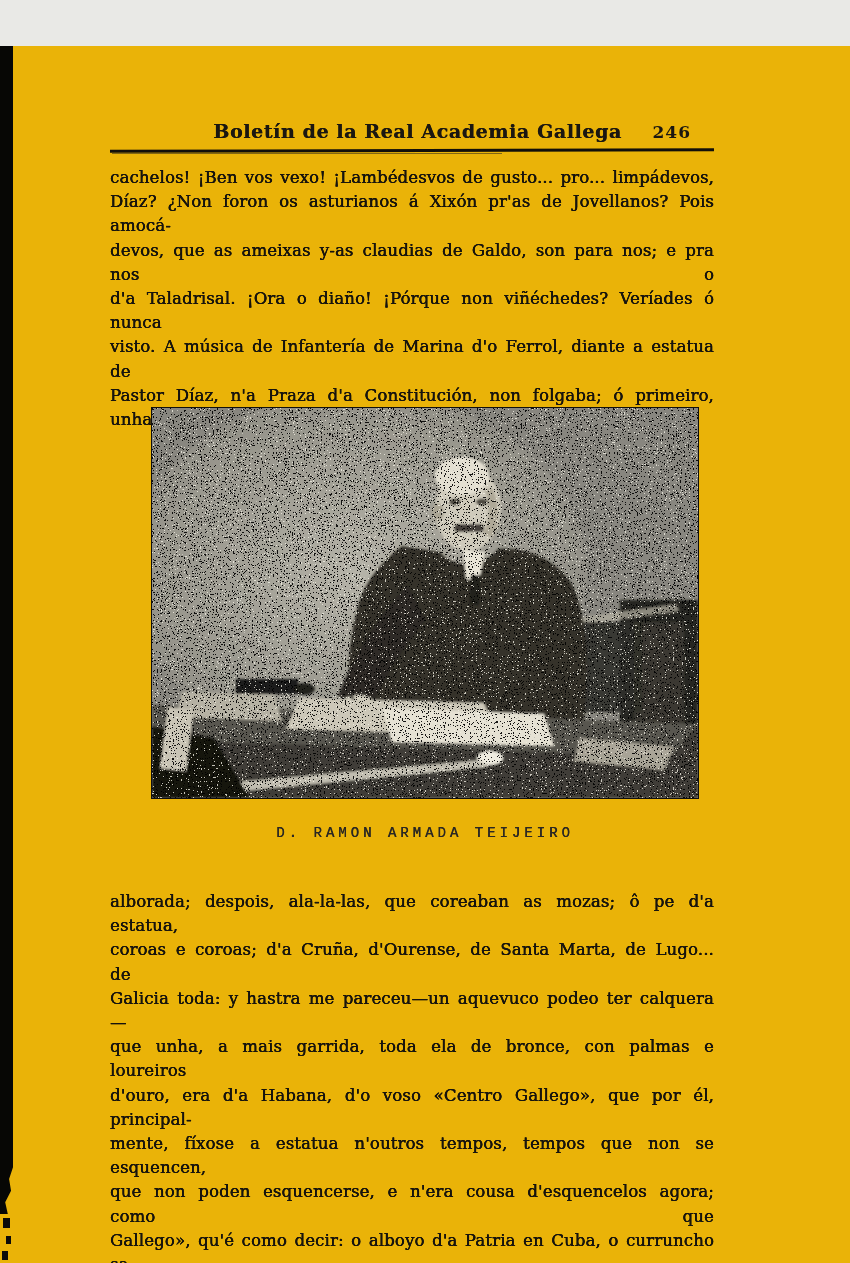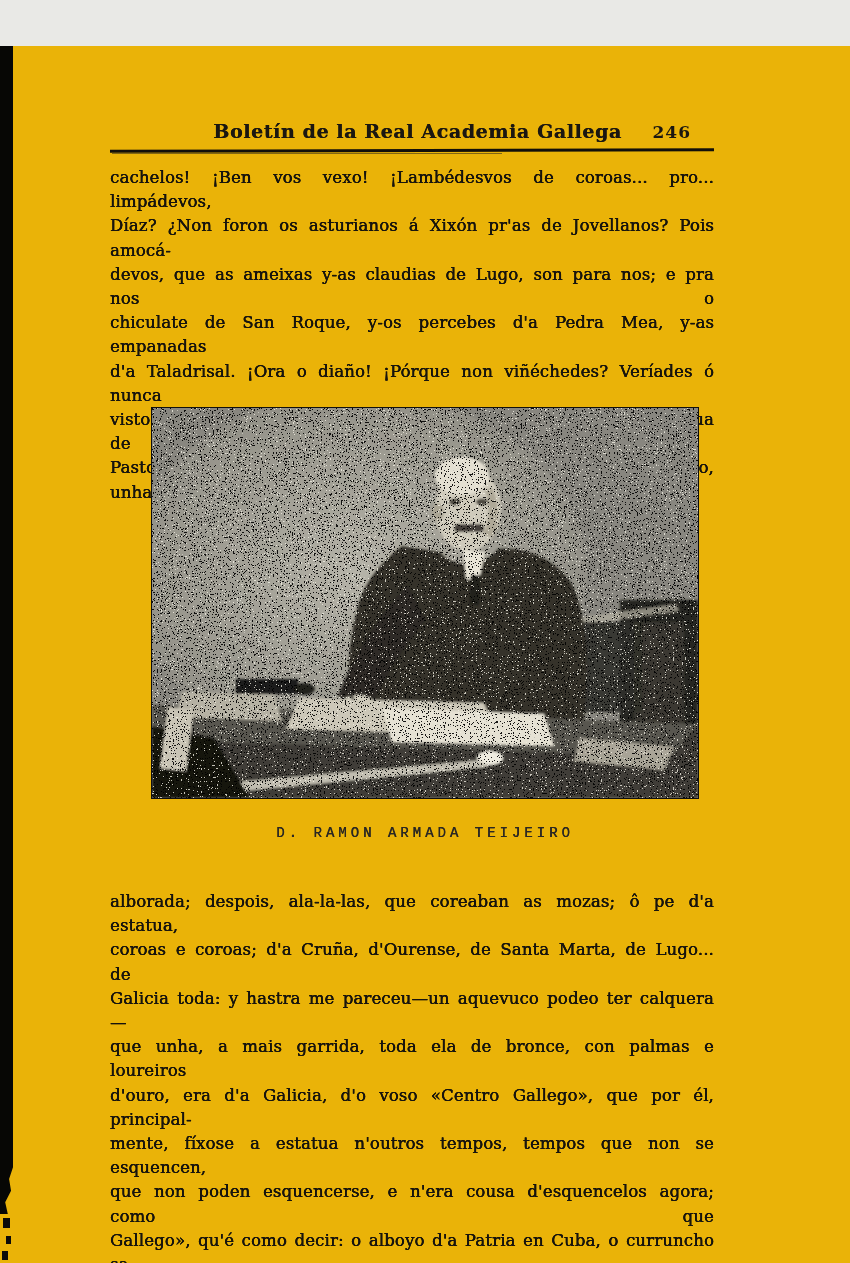--- a/index.html
+++ b/index.html
@@ -58,24 +58,23 @@
 <div class="page">
 
   <div class="header">
     <div class="header-title">Boletín de la Real Academia Gallega</div>
     <div class="page-number">246</div>
   </div>
   <div class="header-rule"></div>
   <div class="header-rule-2"></div>
 
   <div class="para para1">
-      <div class="tline">cachelos! ¡Ben vos vexo! ¡Lambédesvos de coroas... pro... limpádevos,</div>
+      <div class="tline">cachelos! ¡Ben vos vexo! ¡Lambédesvos de gusto... pro... limpádevos,</div>
       <div class="tline">Díaz? ¿Non foron os asturianos á Xixón pr'as de Jovellanos? Pois amocá-</div>
-      <div class="tline">devos, que as ameixas y-as claudias de Lugo, son para nos; e pra nos o</div>
-      <div class="tline">chiculate de San Roque, y-os percebes d'a Pedra Mea, y-as empanadas</div>
+      <div class="tline">devos, que as ameixas y-as claudias de Galdo, son para nos; e pra nos o</div>
       <div class="tline">d'a Taladrisal. ¡Ora o diaño! ¡Pórque non viñéchedes? Veríades ó nunca</div>
       <div class="tline">visto. A música de Infantería de Marina d'o Ferrol, diante a estatua de</div>
       <div class="tline">Pastor Díaz, n'a Praza d'a Constitución, non folgaba; ó primeiro, unha</div>
     </div>
 
   <div class="photo">
     <svg viewBox="0 0 546 390" preserveAspectRatio="none">
       <defs>
         <radialGradient id="wallGrad" cx="0.5" cy="0.5" r="0.6">
           <stop offset="0" stop-color="#c9c6bb" stop-opacity="0.95"></stop>
@@ -147,21 +146,21 @@
     </svg>
   </div>
 
   <div class="caption">D. RAMON ARMADA TEIJEIRO</div>
 
   <div class="para para2">
       <div class="tline">alborada; despois, ala-la-las, que coreaban as mozas; ô pe d'a estatua,</div>
       <div class="tline">coroas e coroas; d'a Cruña, d'Ourense, de Santa Marta, de Lugo... de</div>
       <div class="tline">Galicia toda: y hastra me pareceu—un aquevuco podeo ter calquera—</div>
       <div class="tline">que unha, a mais garrida, toda ela de bronce, con palmas e loureiros</div>
-      <div class="tline">d'ouro, era d'a Galicia, d'o voso «Centro Gallego», que por él, principal-</div>
+      <div class="tline">d'ouro, era d'a Habana, d'o voso «Centro Gallego», que por él, principal-</div>
       <div class="tline">mente, fíxose a estatua n'outros tempos, tempos que non se esquencen,</div>
       <div class="tline">que non poden esquencerse, e n'era cousa d'esquencelos agora; como que</div>
       <div class="tline">Gallego», qu'é como decir: o alboyo d'a Patria en Cuba, o curruncho sa-</div>
     </div>
 
   <div class="scan-bar"></div>
   <div class="scan-speck" style="left:3px;top:1172px;width:7px;height:10px;"></div>
   <div class="scan-speck" style="left:6px;top:1190px;width:5px;height:8px;"></div>
   <div class="scan-speck" style="left:2px;top:1205px;width:6px;height:9px;"></div>
   <div class="scan-speck" style="left:7px;top:1222px;width:4px;height:8px;"></div>

